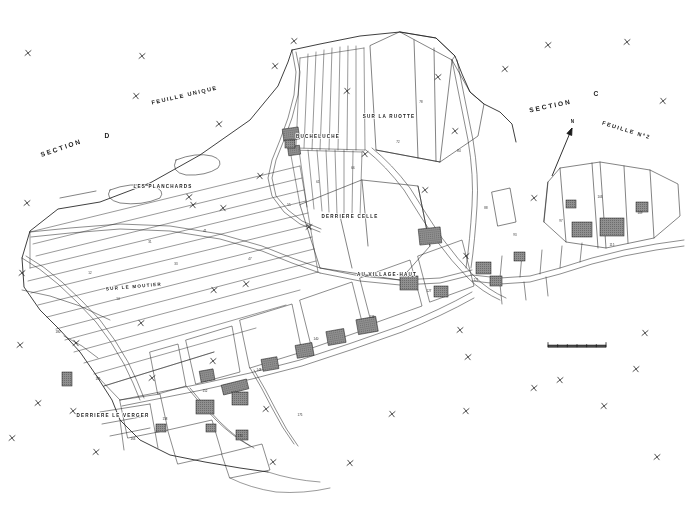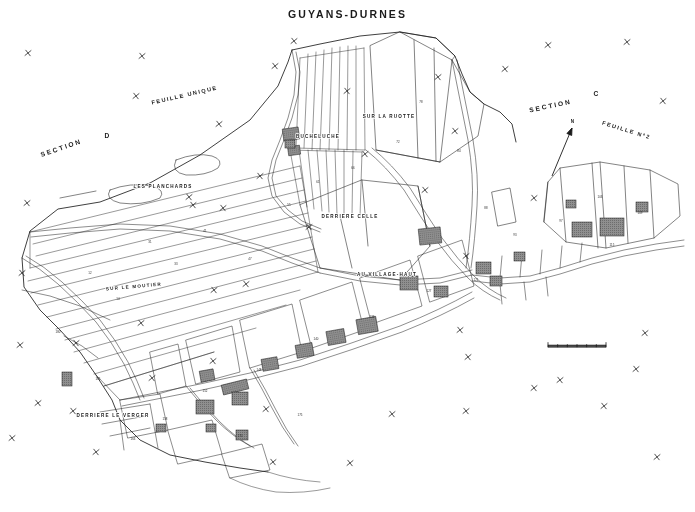--- a/index.html
+++ b/index.html
@@ -57,21 +57,20 @@
     font-size: 2.9px;
     fill: #2b2b2b;
     letter-spacing: 0.1px;
   }
 </style>
 </head>
 <body>
 
 <div id="map-root">
 
-  <div id="map-title">GUYANS-DURNES</div>
 
   <svg id="map-canvas" width="695" height="512" viewBox="0 0 695 512">
     <defs>
       <pattern id="bldg" width="2" height="2" patternUnits="userSpaceOnUse">
         <rect width="2" height="2" fill="#8f8f8f"></rect>
         <rect width="1" height="1" fill="#6d6d6d"></rect>
       </pattern>
     </defs>
 
     <g stroke="#1d1d1d" fill="none" stroke-width="0.55" stroke-linejoin="round" stroke-linecap="round">

